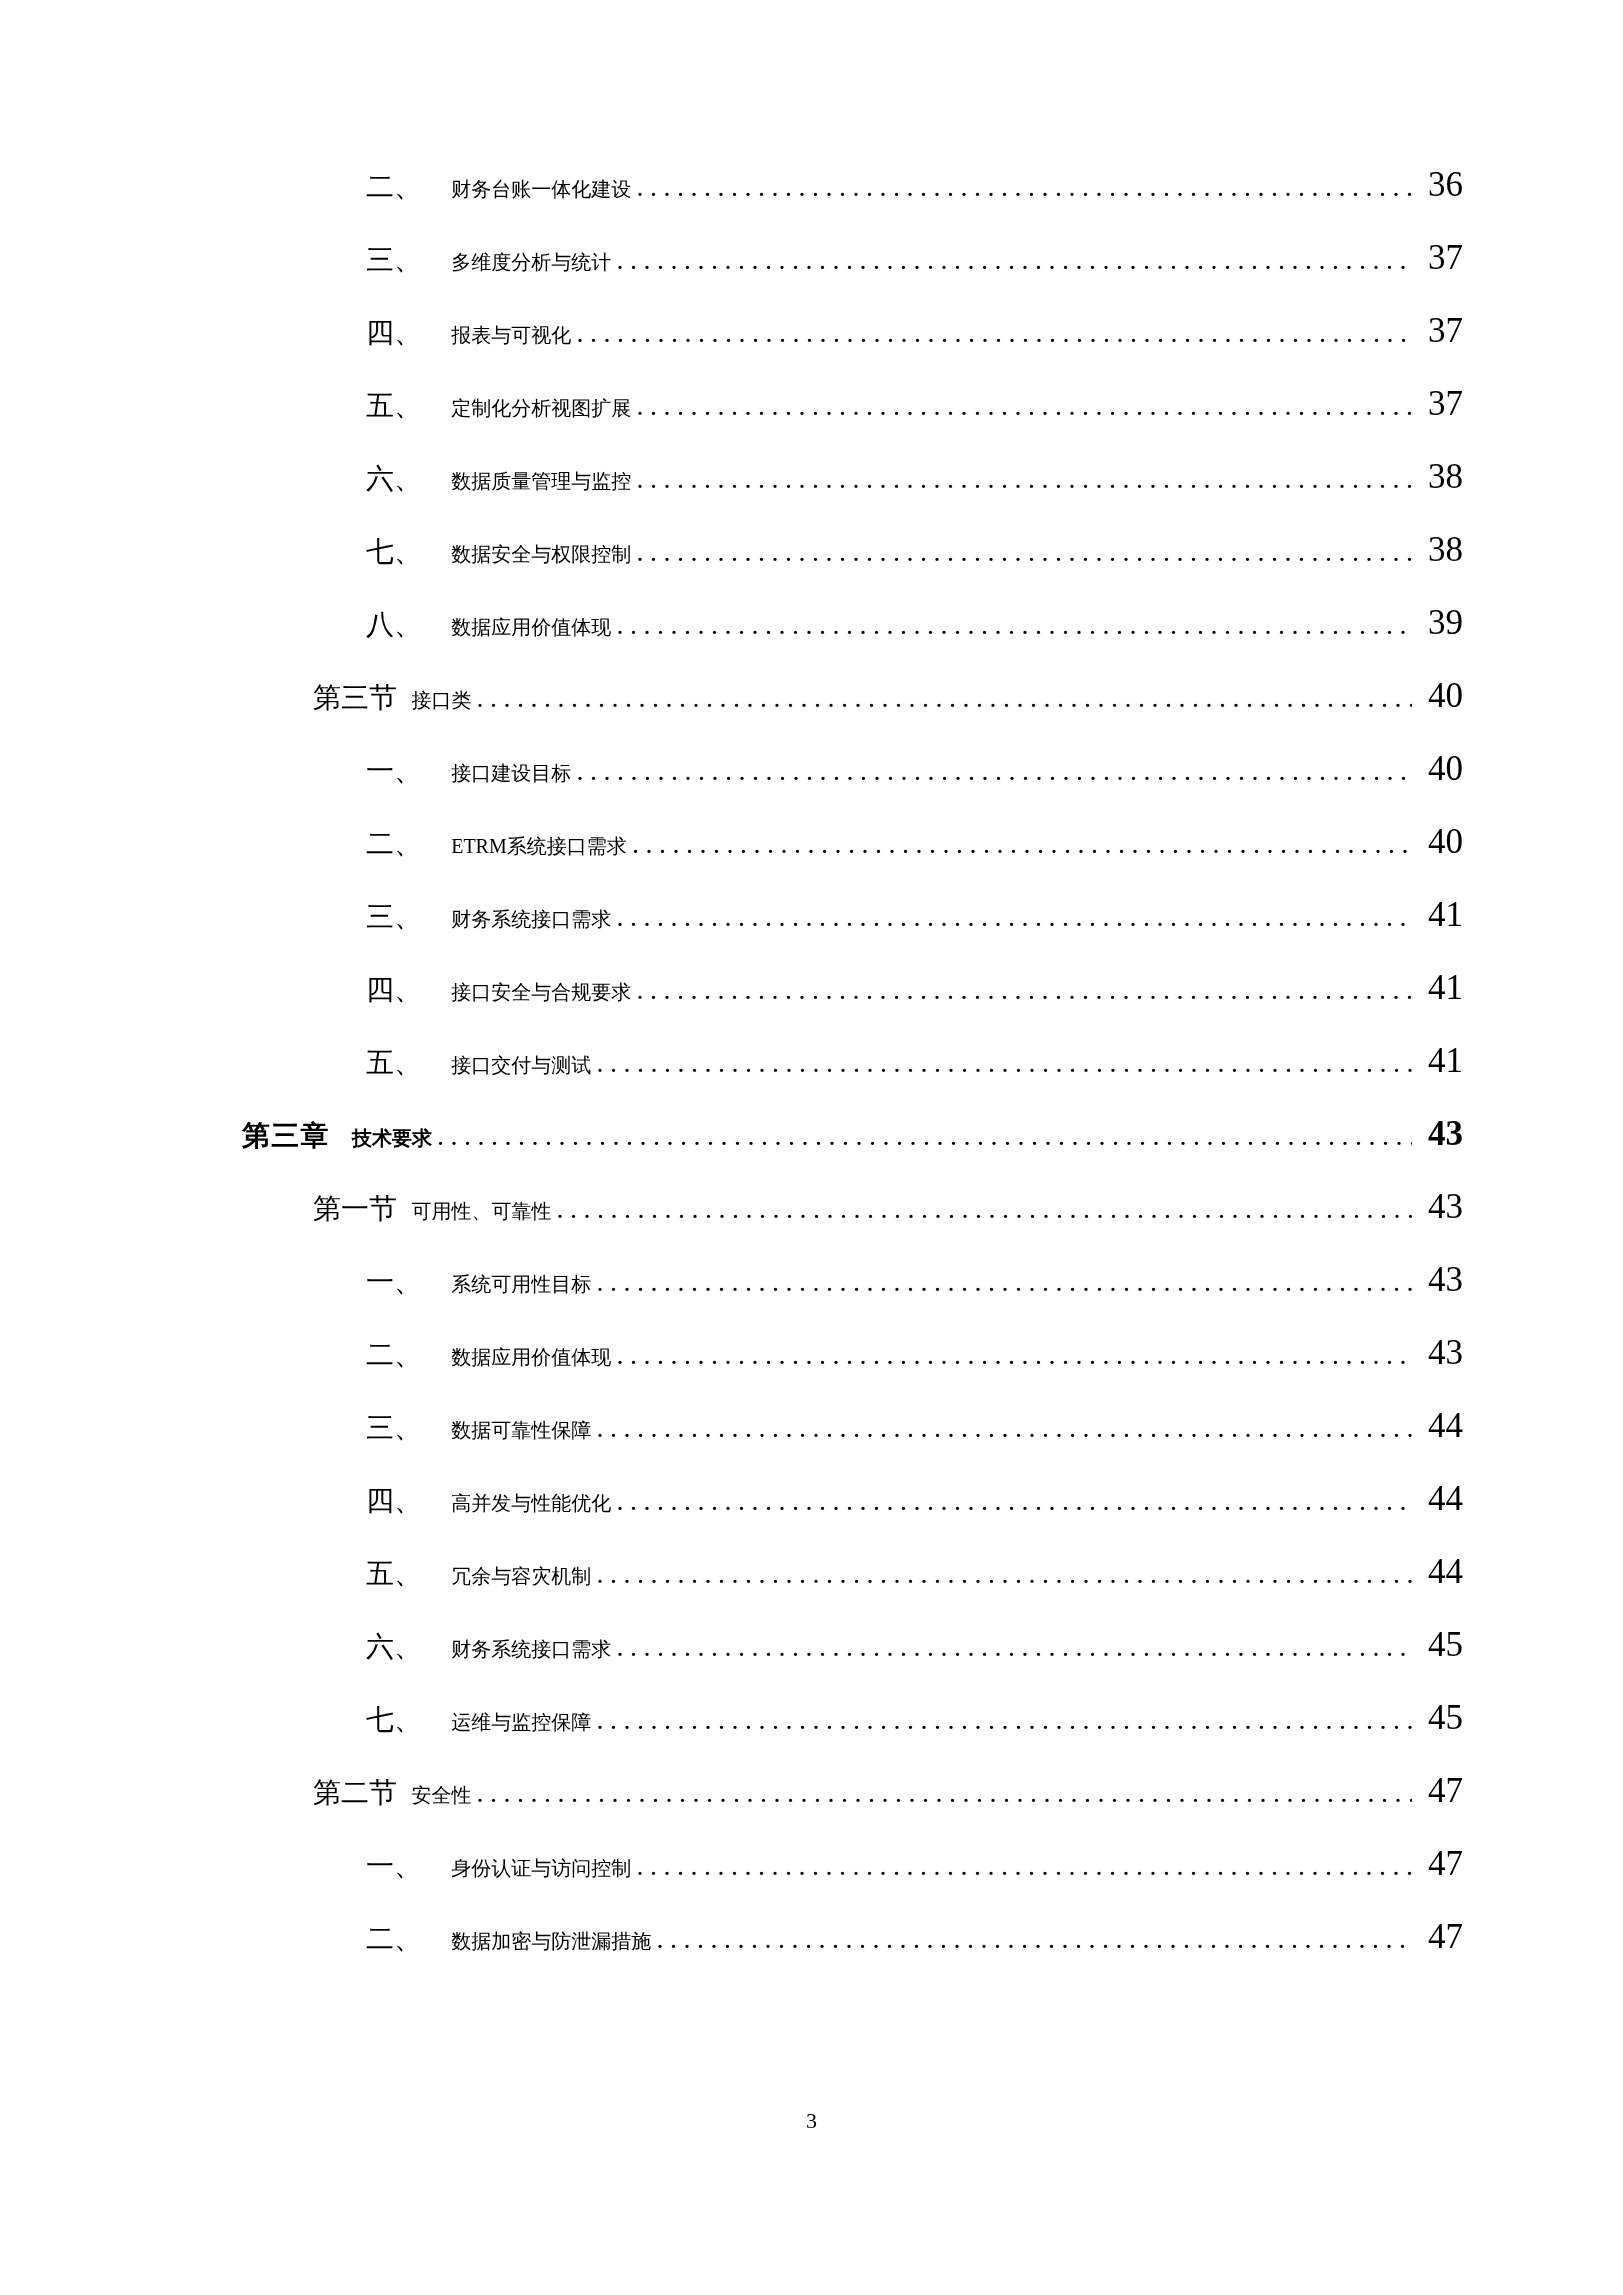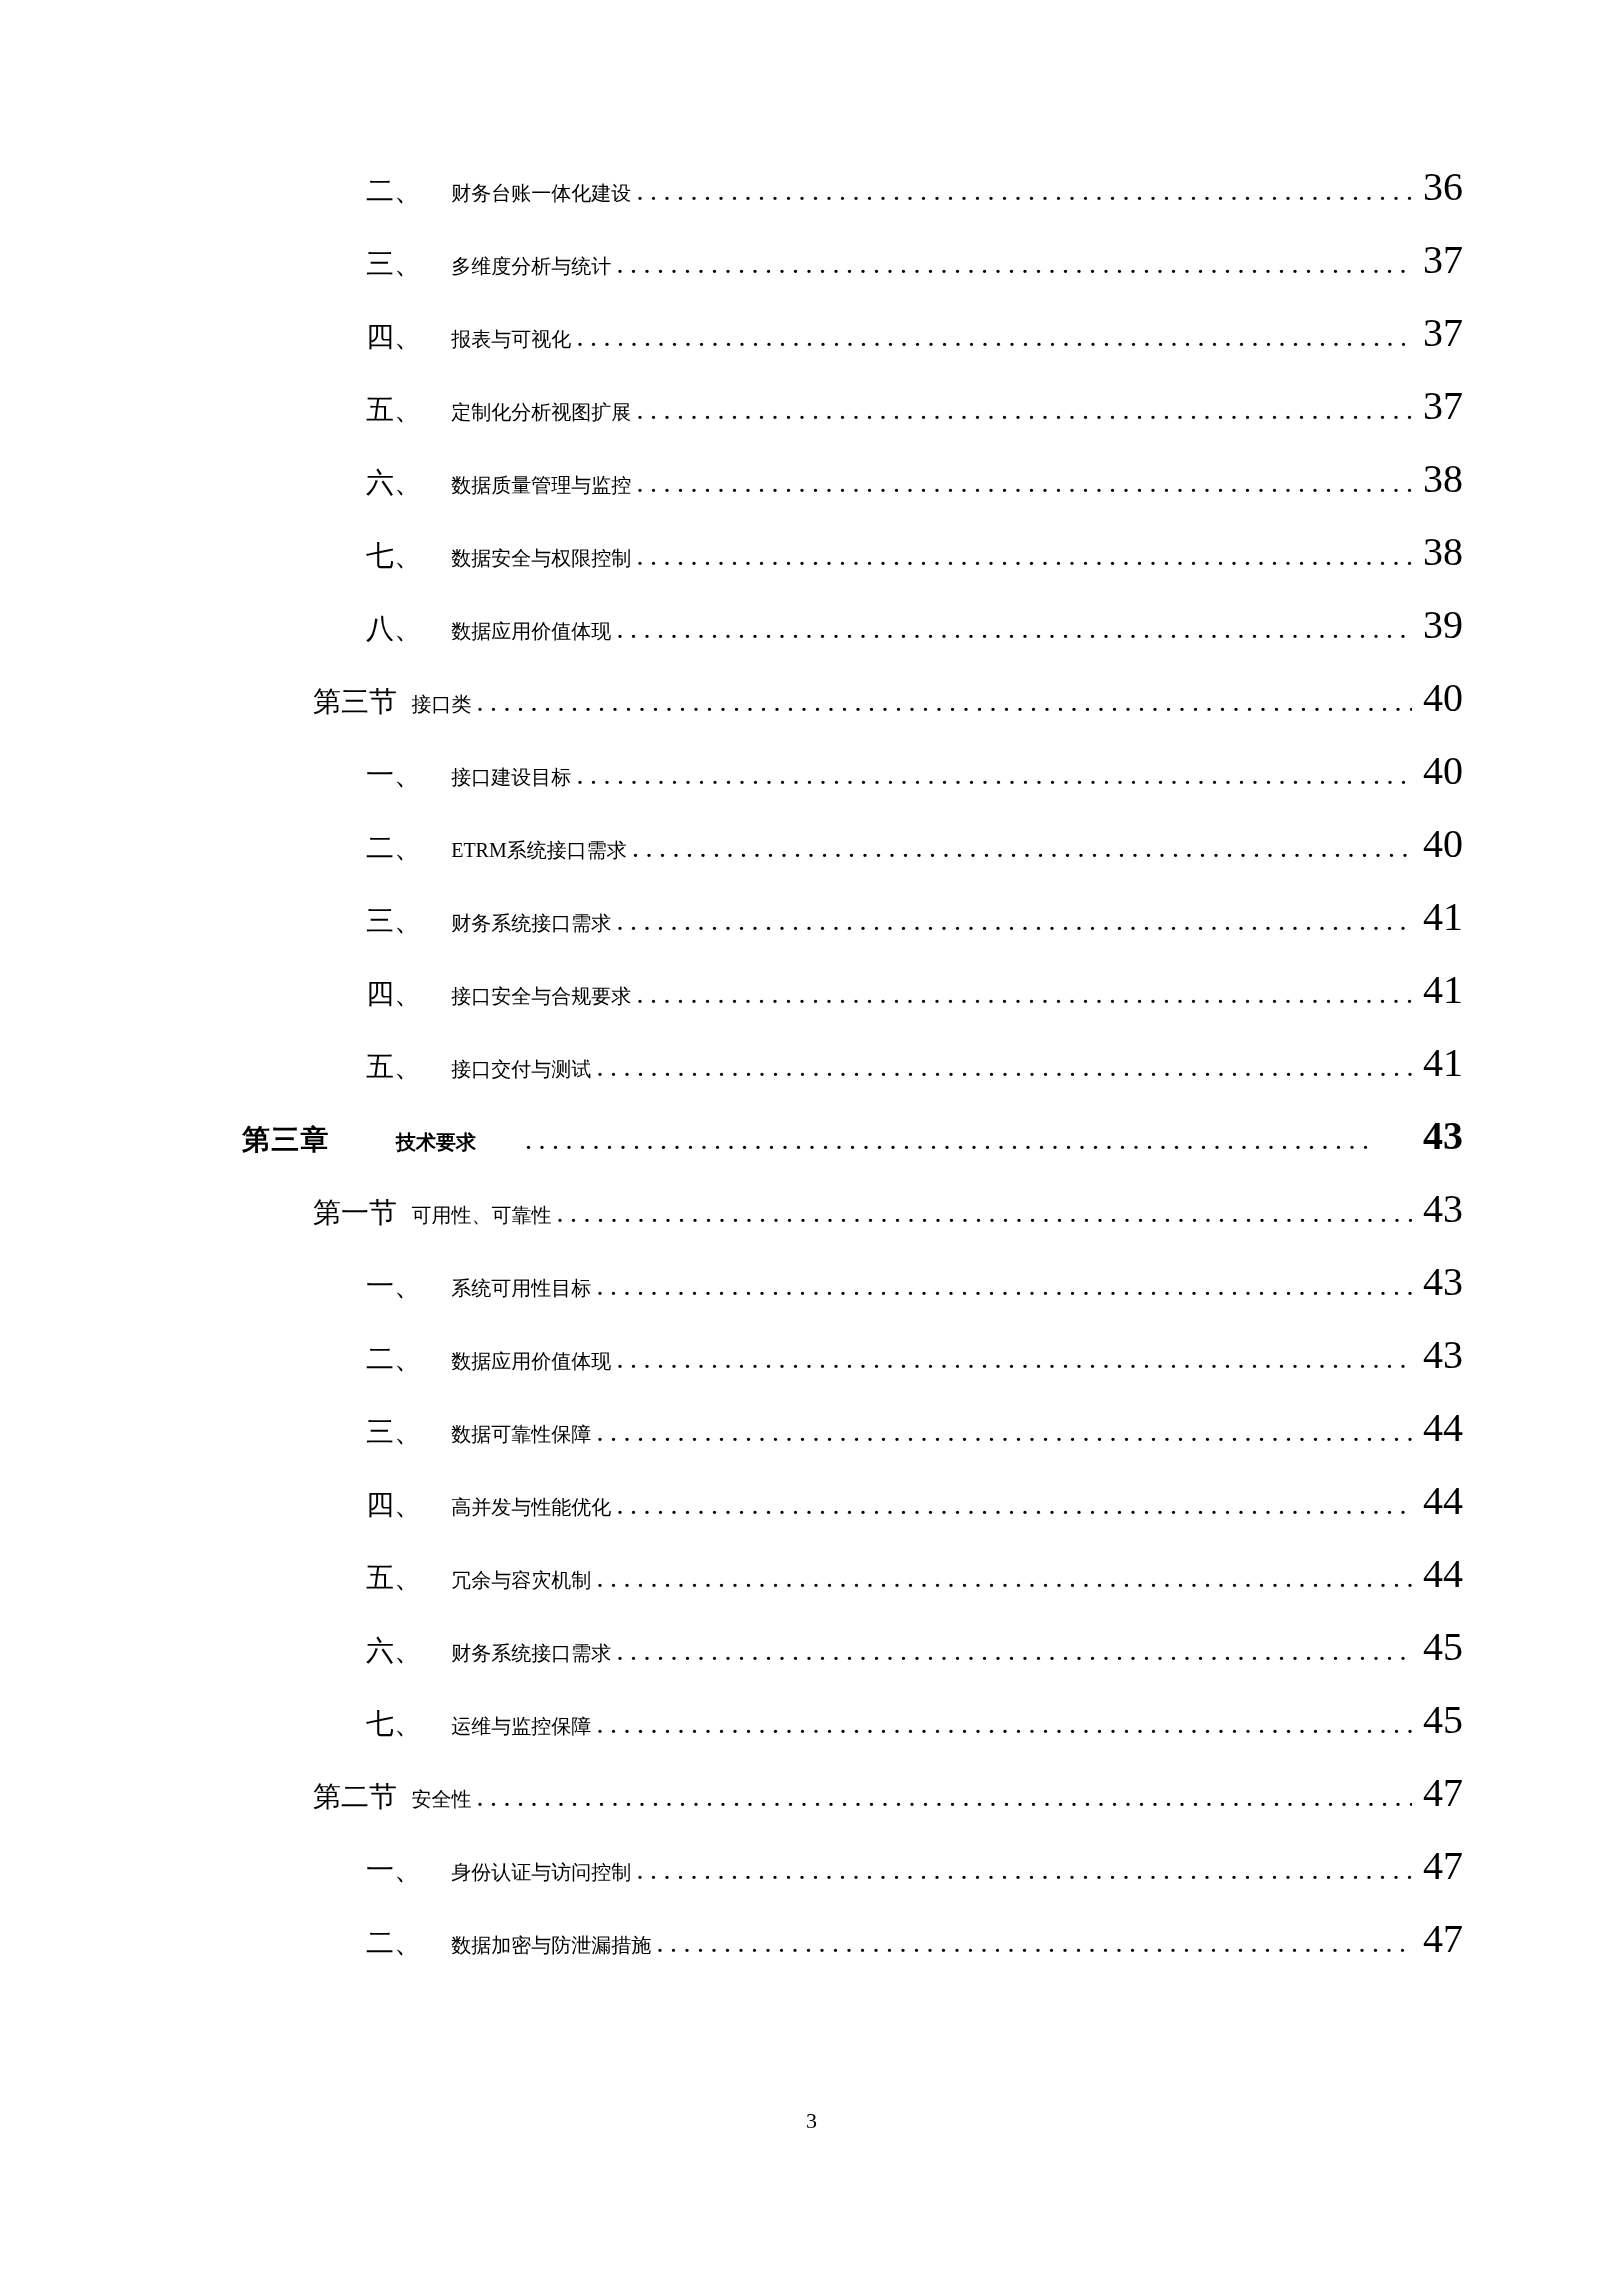--- a/index.html
+++ b/index.html
@@ -31,21 +31,21 @@
   }
   .toc-row {
     display: flex;
     align-items: baseline;
     width: 1623px;
     box-sizing: border-box;
     padding-right: 160px;
     height: 73px;
   }
   
-  .lvl-chapter { padding-left: 242px; gap: 44px; }
+  .lvl-chapter { padding-left: 242px; }
   .lvl-section { padding-left: 313px; }
   .lvl-item    { padding-left: 366px; }
 
   .num {
     flex: 0 0 auto;
     white-space: pre;
     font-size: 28px;
     line-height: 1;
   }
   .label {
@@ -63,21 +63,21 @@
     line-height: 1;
     letter-spacing: 6.5px;
     margin-left: 5.2px;
     margin-right: 5.2px;
     color: #000;
   }
   .pg {
     flex: 0 0 auto;
     width: 46px;
     text-align: right;
-    font-size: 40px;
+    font-size: 35px;
     line-height: 1;
   }
   .bold .num, .bold .label, .bold .pg { font-weight: bold; }
   .bold .num { letter-spacing: 1.3px; }
 
   
   .lvl-chapter .label { padding-left: 22px; }
   .lvl-section .label { padding-left: 14.4px; }
   .lvl-item .num { width: 76px; }
 

